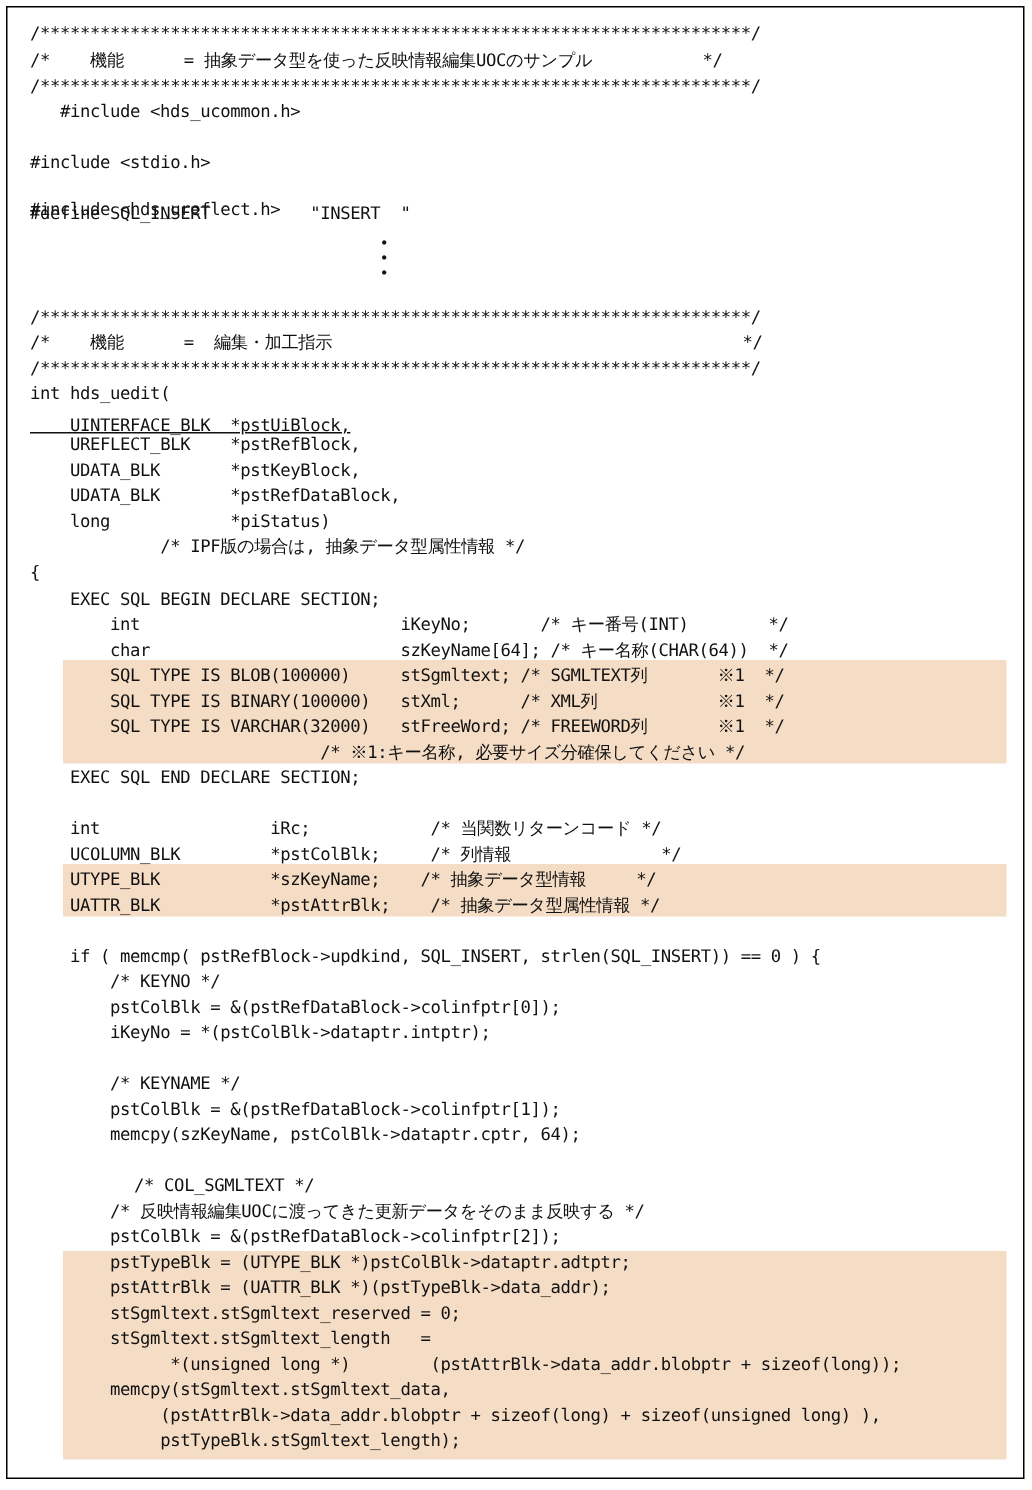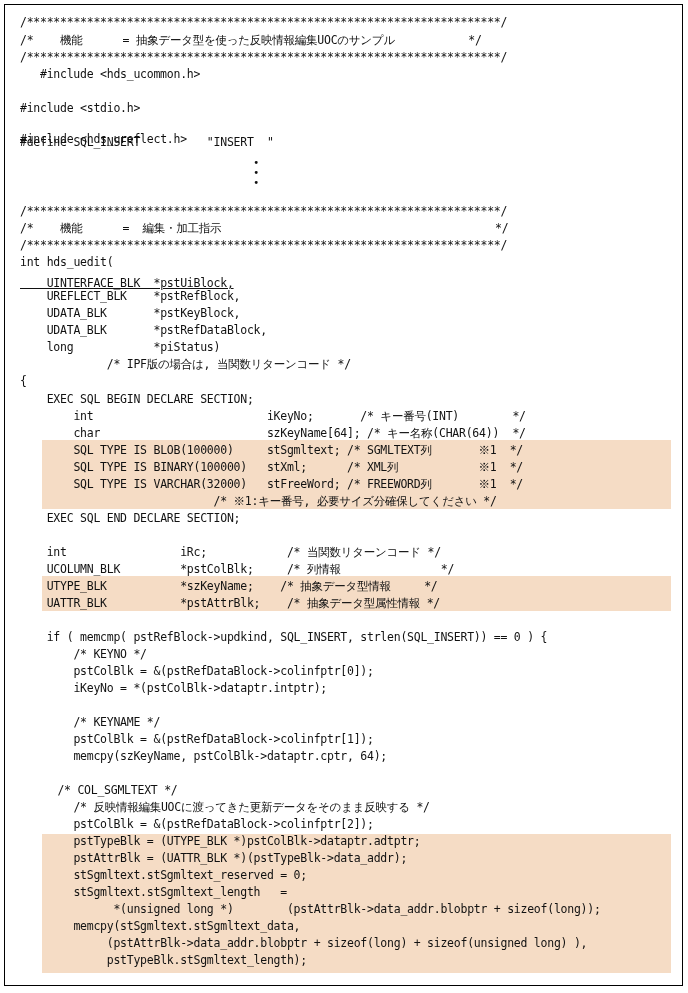--- a/index.html
+++ b/index.html
@@ -36,47 +36,47 @@
   <div class="ln" style="left:20px; top:204px;">/***********************************************************************/</div>
   <div class="ln" style="left:20px; top:221px;">/*    機能      =  編集・加工指示                                         */</div>
   <div class="ln" style="left:20px; top:238px;">/***********************************************************************/</div>
 
   <div class="ln" style="left:20px; top:255px;">int hds_uedit(</div>
   <div class="ln" style="left:20px; top:276px;text-decoration:underline;">    UINTERFACE_BLK  *pstUiBlock,</div>
   <div class="ln" style="left:20px; top:289px;">    UREFLECT_BLK    *pstRefBlock,</div>
   <div class="ln" style="left:20px; top:306px;">    UDATA_BLK       *pstKeyBlock,</div>
   <div class="ln" style="left:20px; top:323px;">    UDATA_BLK       *pstRefDataBlock,</div>
   <div class="ln" style="left:20px; top:340px;">    long            *piStatus)</div>
-  <div class="ln" style="left:20px; top:357px;">             /* IPF版の場合は, 当関数リターンコード */</div>
+  <div class="ln" style="left:20px; top:357px;">             /* IPF版の場合は, 抽象データ型属性情報 */</div>
   <div class="ln" style="left:20px; top:374px;">{</div>
 
   <div class="ln" style="left:20px; top:392px;">    EXEC SQL BEGIN DECLARE SECTION;</div>
   <div class="ln" style="left:20px; top:409px;">        int                          iKeyNo;       /* キー番号(INT)        */</div>
   <div class="ln" style="left:20px; top:426px;">        char                         szKeyName[64]; /* キー名称(CHAR(64))  */</div>
   <div class="ln" style="left:20px; top:443px;">        SQL TYPE IS BLOB(100000)     stSgmltext; /* SGMLTEXT列       ※1  */</div>
   <div class="ln" style="left:20px; top:460px;">        SQL TYPE IS BINARY(100000)   stXml;      /* XML列            ※1  */</div>
   <div class="ln" style="left:20px; top:477px;">        SQL TYPE IS VARCHAR(32000)   stFreeWord; /* FREEWORD列       ※1  */</div>
-  <div class="ln" style="left:20px; top:494px;">                             /* ※1:キー番号, 必要サイズ分確保してください */</div>
+  <div class="ln" style="left:20px; top:494px;">                             /* ※1:キー名称, 必要サイズ分確保してください */</div>
   <div class="ln" style="left:20px; top:511px;">    EXEC SQL END DECLARE SECTION;</div>
 
   <div class="ln" style="left:20px; top:545px;">    int                 iRc;            /* 当関数リターンコード */</div>
   <div class="ln" style="left:20px; top:562px;">    UCOLUMN_BLK         *pstColBlk;     /* 列情報               */</div>
   <div class="ln" style="left:20px; top:579px;">    UTYPE_BLK           *szKeyName;    /* 抽象データ型情報     */</div>
   <div class="ln" style="left:20px; top:596px;">    UATTR_BLK           *pstAttrBlk;    /* 抽象データ型属性情報 */</div>
 
   <div class="ln" style="left:20px; top:630px;">    if ( memcmp( pstRefBlock-&gt;updkind, SQL_INSERT, strlen(SQL_INSERT)) == 0 ) {</div>
   <div class="ln" style="left:20px; top:647px;">        /* KEYNO */</div>
   <div class="ln" style="left:20px; top:664px;">        pstColBlk = &amp;(pstRefDataBlock-&gt;colinfptr[0]);</div>
   <div class="ln" style="left:20px; top:681px;">        iKeyNo = *(pstColBlk-&gt;dataptr.intptr);</div>
 
   <div class="ln" style="left:20px; top:715px;">        /* KEYNAME */</div>
   <div class="ln" style="left:20px; top:732px;">        pstColBlk = &amp;(pstRefDataBlock-&gt;colinfptr[1]);</div>
   <div class="ln" style="left:20px; top:749px;">        memcpy(szKeyName, pstColBlk-&gt;dataptr.cptr, 64);</div>
 
-  <div class="ln" style="left:4px; top:783px;">        /* COL_SGMLTEXT */</div>
+  <div class="ln" style="left:36px; top:783px;">        /* COL_SGMLTEXT */</div>
   <div class="ln" style="left:20px; top:800px;">        /* 反映情報編集UOCに渡ってきた更新データをそのまま反映する */</div>
   <div class="ln" style="left:20px; top:817px;">        pstColBlk = &amp;(pstRefDataBlock-&gt;colinfptr[2]);</div>
   <div class="ln" style="left:20px; top:834px;">        pstTypeBlk = (UTYPE_BLK *)pstColBlk-&gt;dataptr.adtptr;</div>
   <div class="ln" style="left:20px; top:851px;">        pstAttrBlk = (UATTR_BLK *)(pstTypeBlk-&gt;data_addr);</div>
   <div class="ln" style="left:20px; top:868px;">        stSgmltext.stSgmltext_reserved = 0;</div>
   <div class="ln" style="left:20px; top:885px;">        stSgmltext.stSgmltext_length   =</div>
   <div class="ln" style="left:20px; top:902px;">              *(unsigned long *)        (pstAttrBlk-&gt;data_addr.blobptr + sizeof(long));</div>
   <div class="ln" style="left:20px; top:919px;">        memcpy(stSgmltext.stSgmltext_data,</div>
   <div class="ln" style="left:20px; top:936px;">             (pstAttrBlk-&gt;data_addr.blobptr + sizeof(long) + sizeof(unsigned long) ),</div>
   <div class="ln" style="left:20px; top:953px;">             pstTypeBlk.stSgmltext_length);</div>

